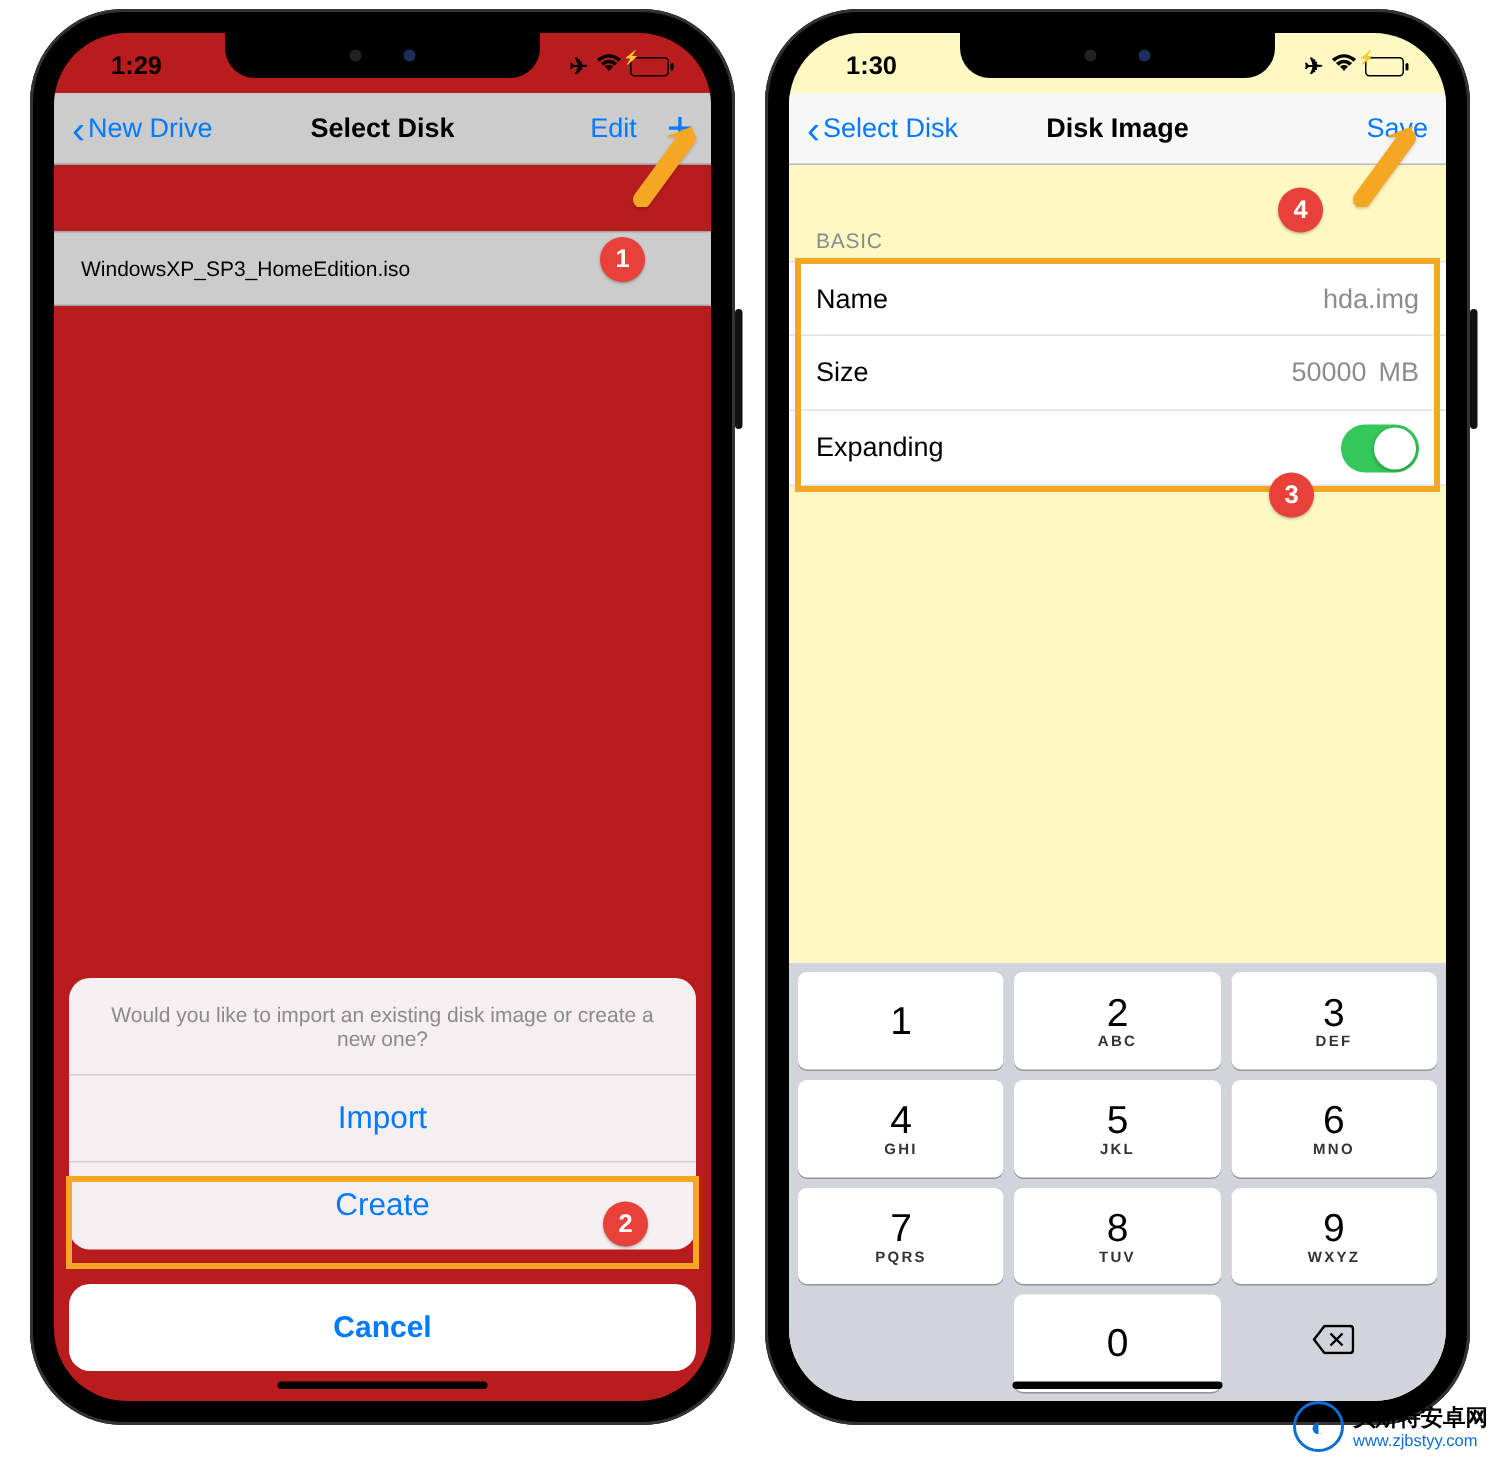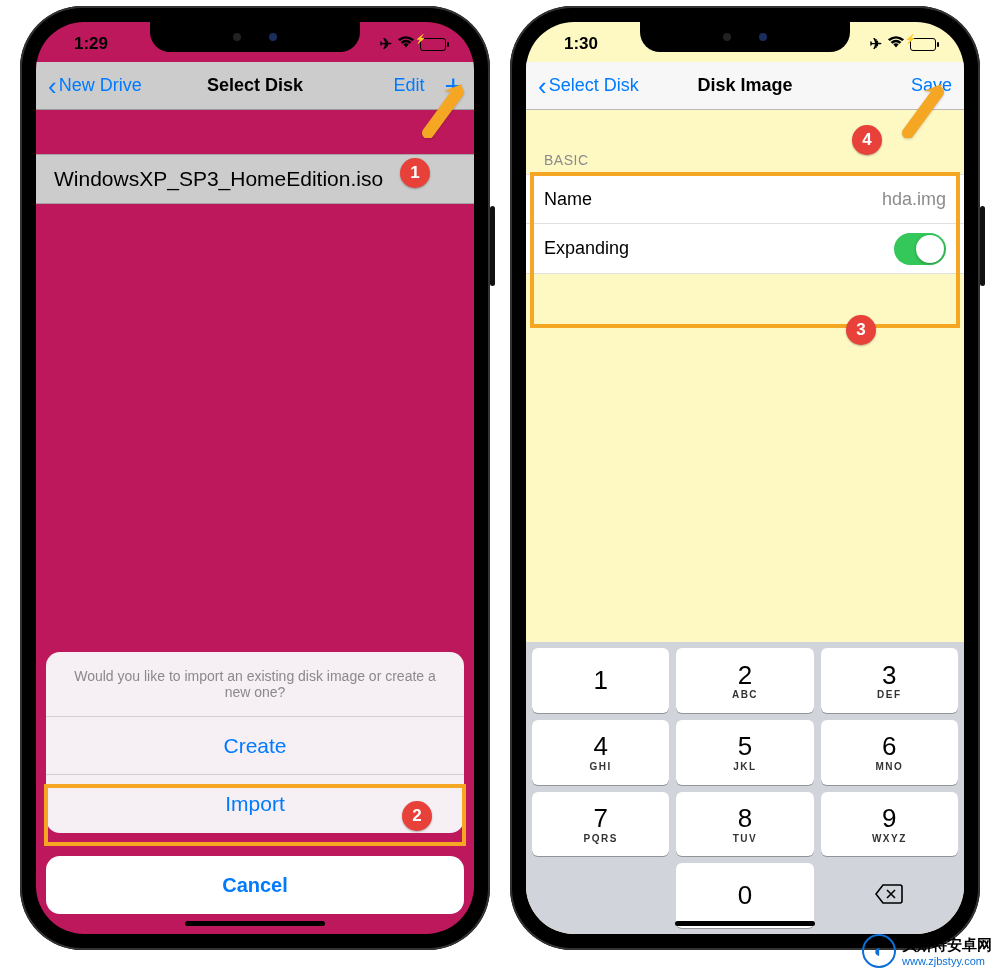--- a/index.html
+++ b/index.html
@@ -29,21 +29,21 @@
       width:5px; height:80px;
       background:#111; border-radius:3px;
     }
     .screen {
       width: 100%;
       height: 100%;
       border-radius: 48px;
       overflow: hidden;
       position: relative;
     }
-    .screen.gray { background: #be185d; }
+    .screen.gray { background: #b91c1c; }
     .screen.light { background: #fef9c3; }
 
     .notch {
       position: absolute;
       top: 0; left: 50%;
       transform: translateX(-50%);
       width: 210px; height: 30px;
       background: #000;
       border-bottom-left-radius: 20px;
       border-bottom-right-radius: 20px;
@@ -99,21 +99,21 @@
     .nav-title { font-weight: 600; position:absolute; left:0; right:0; text-align:center; pointer-events:none;}
     .nav-right { display: flex; align-items: center; gap: 20px; color: #007aff; min-width:110px; justify-content:flex-end;}
     .plus { font-size: 30px; font-weight:300; line-height:1;}
 
     .list-row {
       position: absolute;
       top: 132px; left: 0; right: 0;
       height: 50px;
       display: flex; align-items: center;
       padding: 0 18px;
-      font-size: 21px;
+      font-size: 14px;
     }
     .screen.gray .list-row { background: #ccc; border-top:0.5px solid rgba(0,0,0,0.2); border-bottom:0.5px solid rgba(0,0,0,0.2);}
 
     .section-header {
       position: absolute;
       top: 130px; left: 18px;
       font-size: 14px;
       color: #8a8a8e;
       letter-spacing: 0.5px;
     }
@@ -292,25 +292,25 @@
     </div>
 
     <div class="list-row">
       <span>WindowsXP_SP3_HomeEdition.iso</span>
     </div>
 
     <div class="action-sheet">
       <div class="sheet-group">
         <div class="sheet-msg">Would you like to import an existing disk image or create a new one?</div>
         <div class="sheet-btn">
-          <span>Create</span>
-        </div>
-        <div class="sheet-btn">
             <span>Import</span>
           </div>
+        <div class="sheet-btn">
+          <span>Create</span>
+        </div>
       </div>
       <div class="sheet-cancel">
           <span>Cancel</span>
         </div>
     </div>
 
     <div class="highlight-box" style="left:8px;right:8px;bottom:88px;height:62px;"></div>
 
     <div class="arrow" style="top:56px;right:6px;">
       <svg width="50" height="60" viewBox="0 0 50 60">
@@ -358,20 +358,27 @@
     </div>
 
     <div class="section-header">BASIC</div>
 
     <div class="settings-group">
       <div class="setting-row">
         <span>Name</span>
         <span class="val">hda.img</span>
       </div>
       <div class="setting-row">
+        <span>Size</span>
+        <span class="val val-pair">
+          <span>50000</span>
+          <span>MB</span>
+        </span>
+      </div>
+      <div class="setting-row">
         <span>Expanding</span>
         <span class="switch"></span>
       </div>
     </div>
 
     <div class="highlight-box" style="left:4px;right:4px;top:150px;height:156px;"></div>
 
     <div class="keypad">
       <div class="key">
           <span class="num">1</span>

